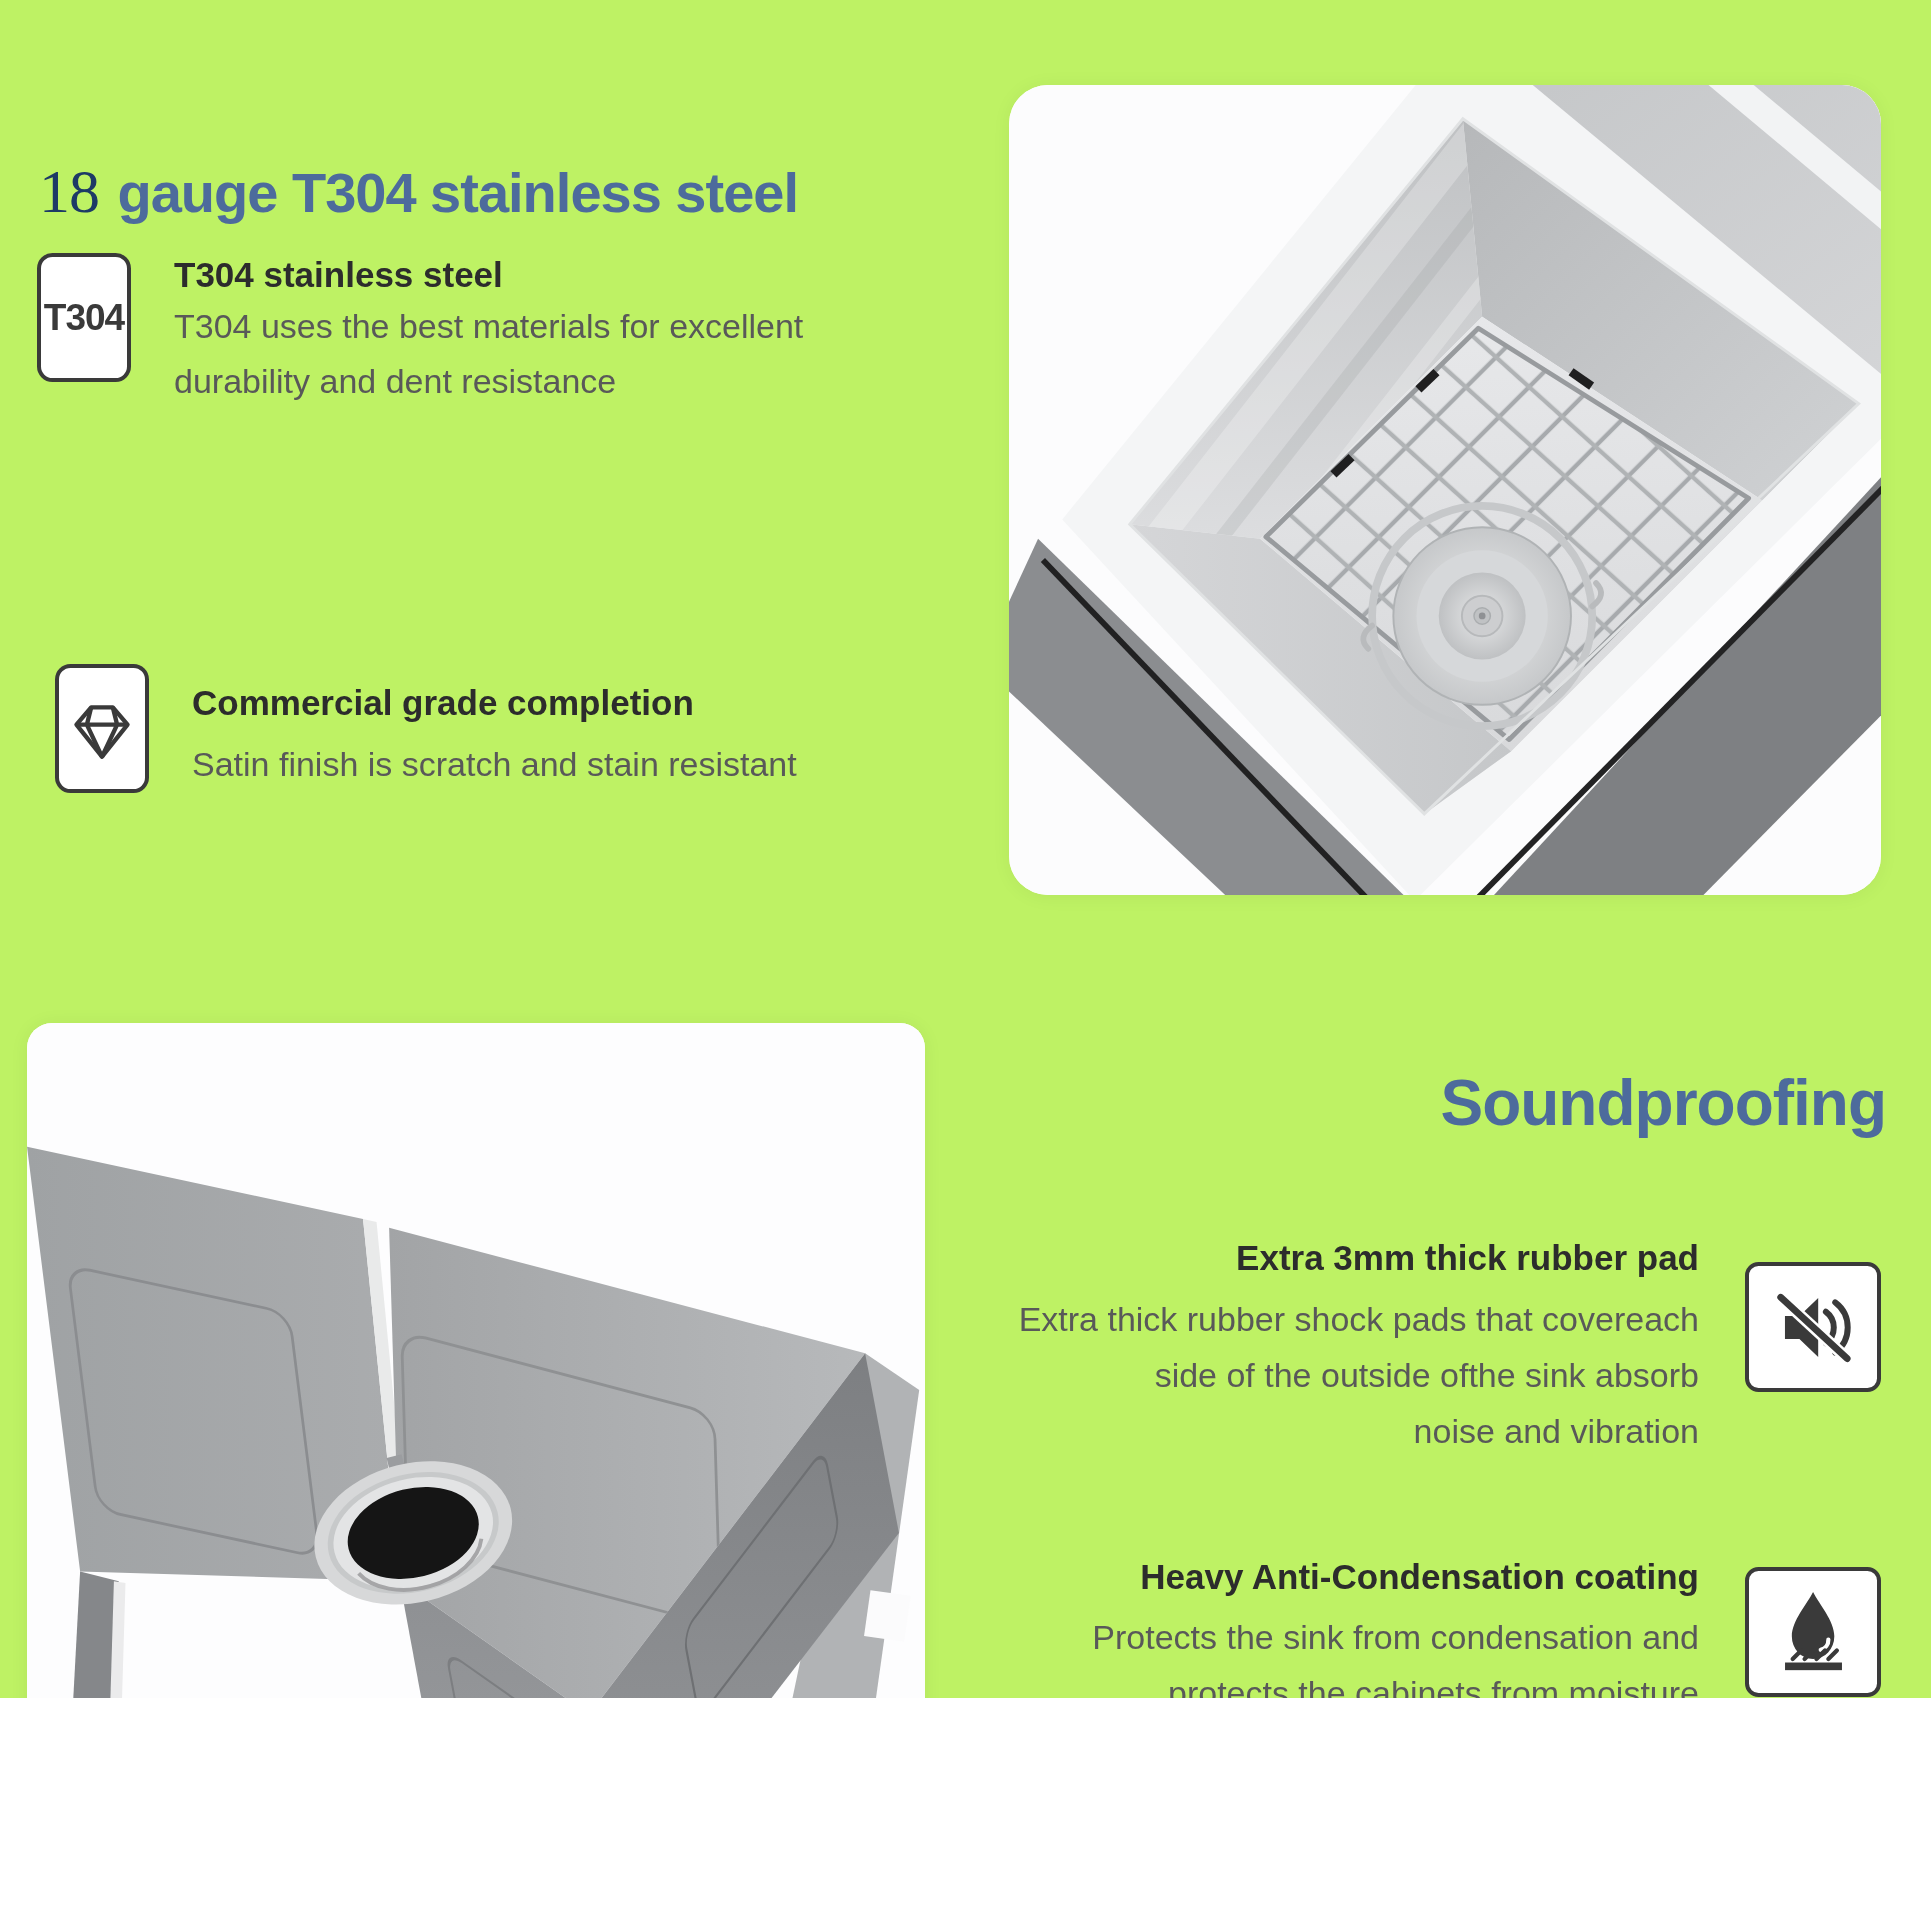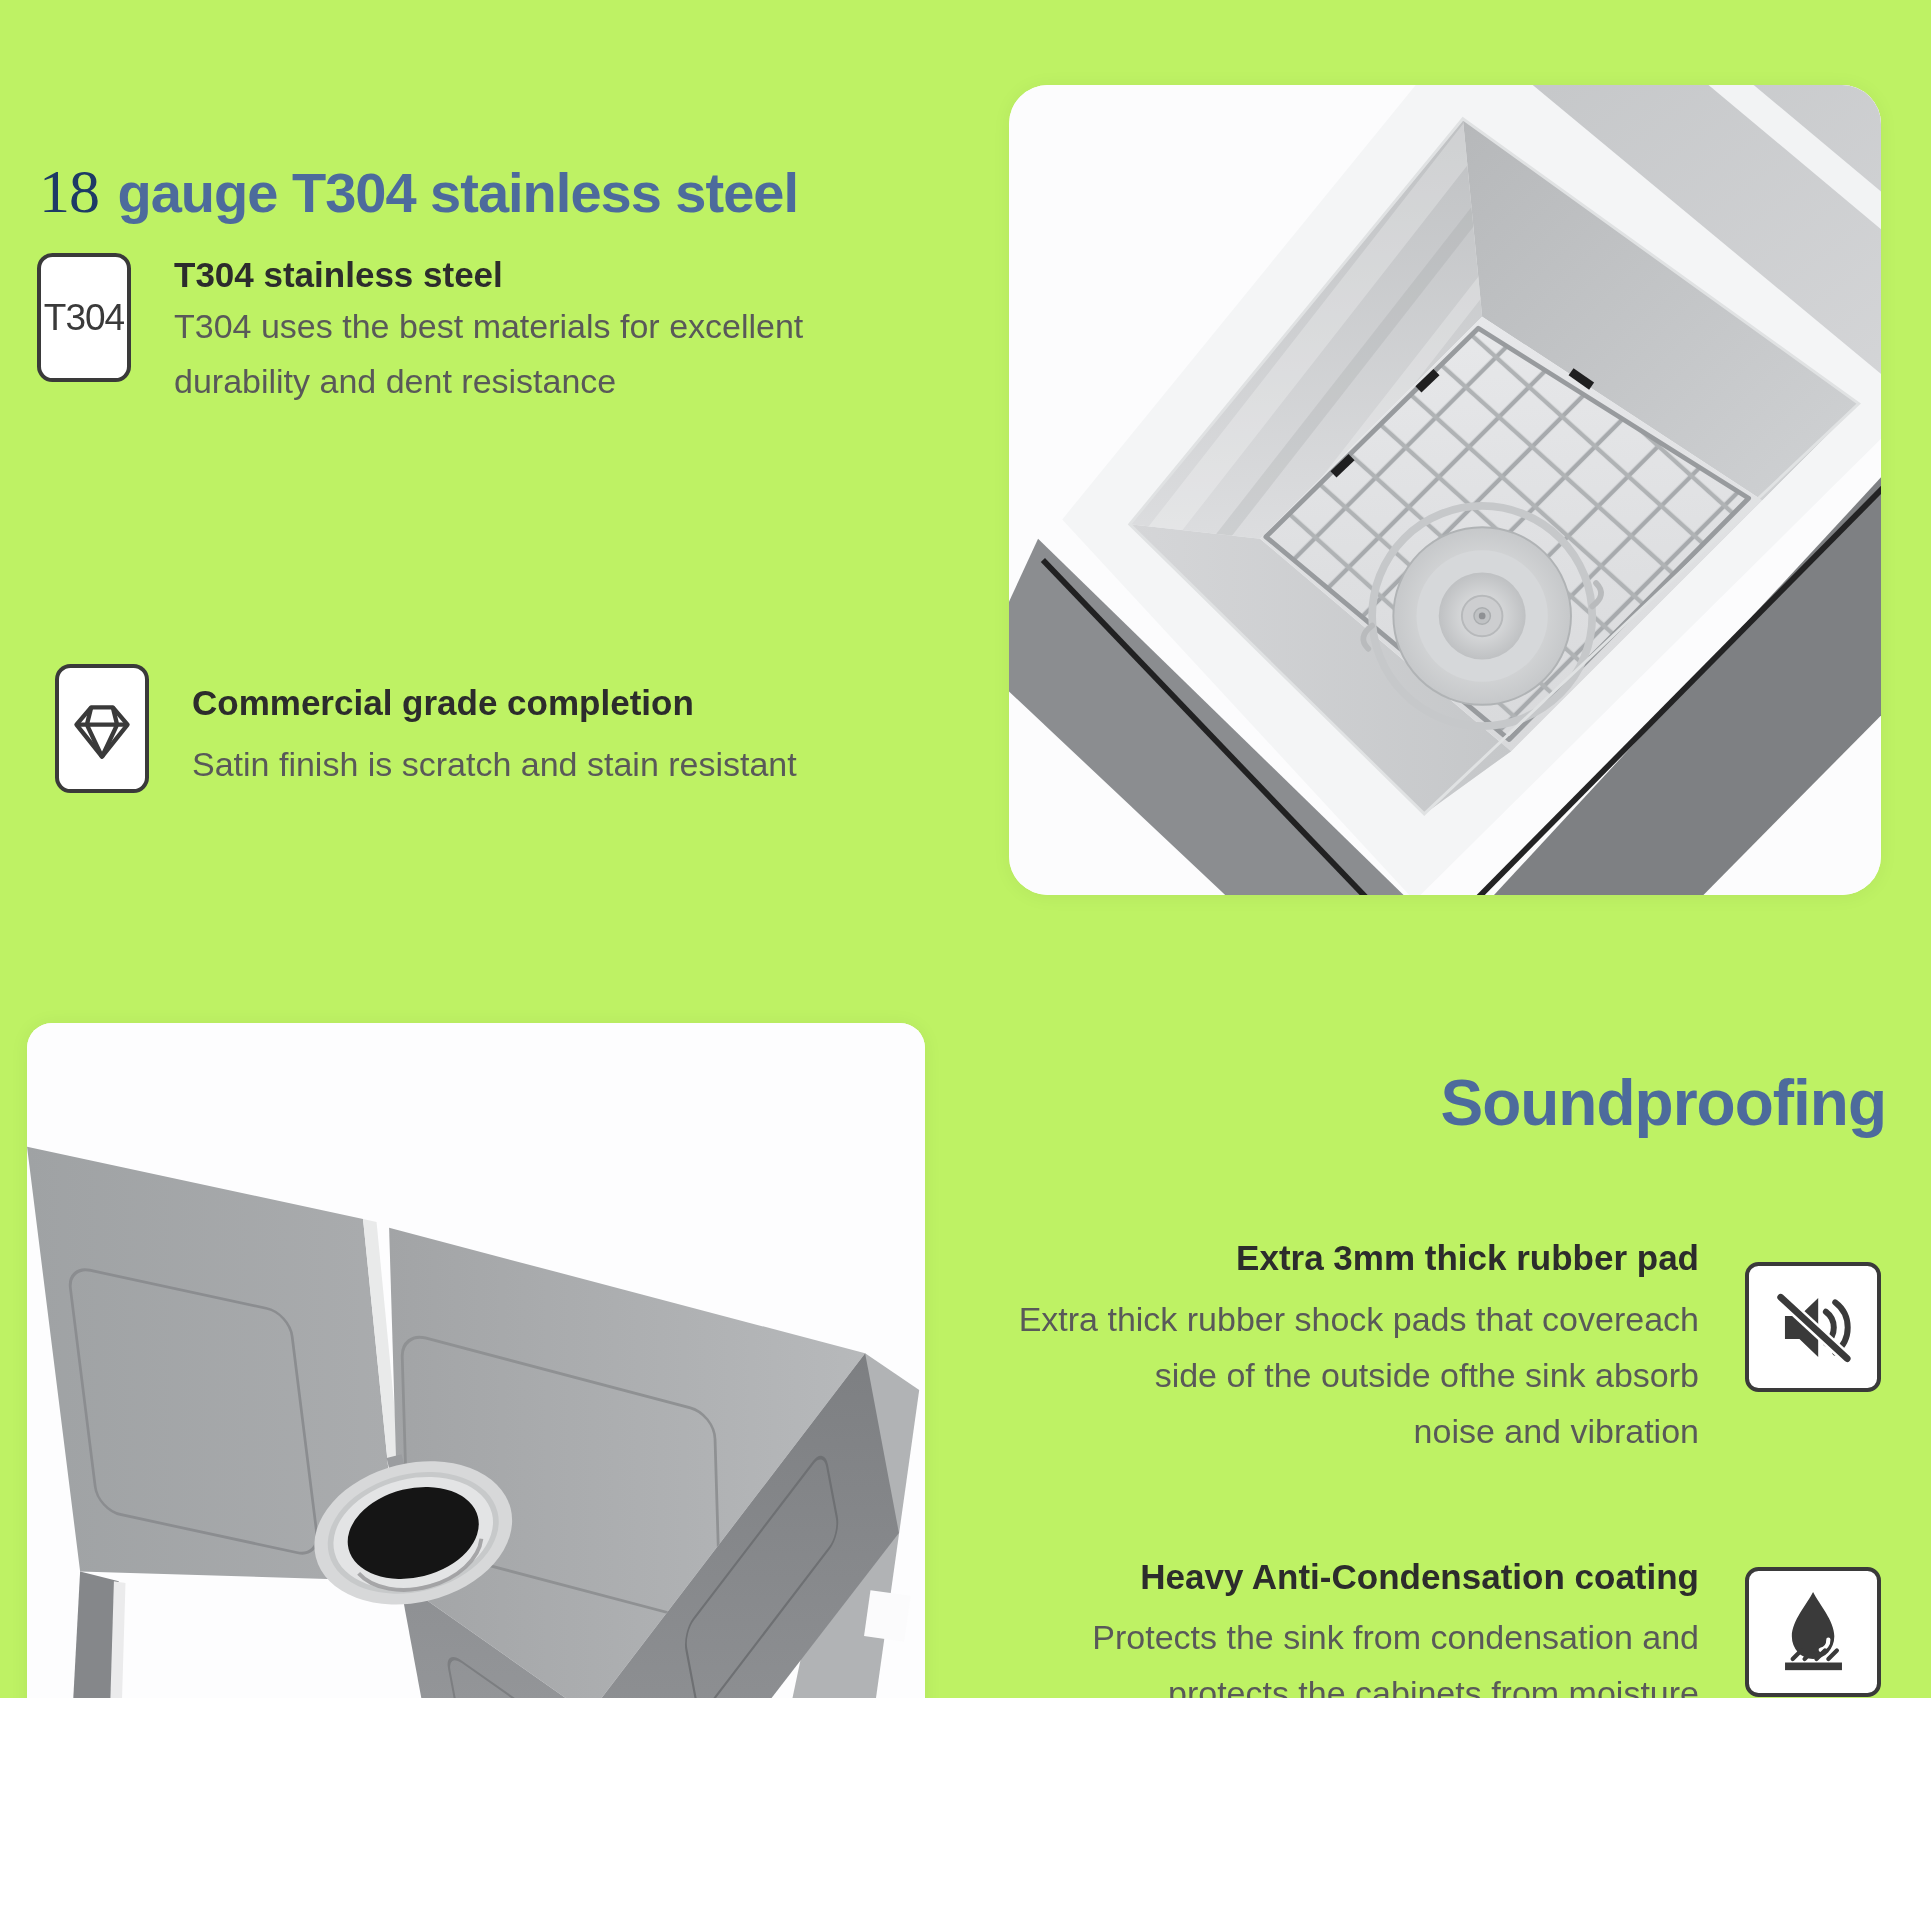--- a/index.html
+++ b/index.html
@@ -13,21 +13,21 @@
                      color:var(--navy);margin-right:3.9px;}
   .heading-sound{position:absolute;right:45px;top:1066px;margin:0;font-size:64px;font-weight:600;
                  letter-spacing:-1px;color:var(--accent);white-space:nowrap;}
 
   
   .feat{position:absolute;left:37px;width:966px;height:174px;}
   #feat1{top:253px;} #feat2{top:461px;} #feat3{top:664px;margin-left:18px;}
   .feat .ibox{position:absolute;left:0;top:0;width:94px;height:129px;background:#fff;
               border:4.8px solid var(--icon);border-radius:15.4px;box-sizing:border-box;
               display:flex;align-items:center;justify-content:center;}
-  .t304txt{font-size:37px;font-weight:400;color:var(--icon);letter-spacing:-1px;}
+  .t304txt{font-size:37px;font-weight:700;color:var(--icon);letter-spacing:-1px;}
   .feat .txt{position:absolute;left:137px;top:0;width:830px;height:174px;}
   .feat .title{position:absolute;left:0;top:0;font-size:35px;font-weight:700;color:var(--title);white-space:nowrap;text-align:right;}
   .feat .desc{position:absolute;left:0;font-size:34px;color:var(--desc);line-height:55px;white-space:nowrap;}
   #feat1 .title{top:1.9px;}  #feat1 .desc{top:46px;}
   #feat2 .title{top:17.4px;left:39px;} #feat2 .desc{top:71px;}
   #feat3 .title{top:19.3px;} #feat3 .desc{top:73px;}
   .smudge{position:absolute;left:11.6px;top:27px;width:48px;height:19.3px;background:#d8d8d8;
           filter:blur(5.8px);opacity:.75;border-radius:7.7px;}
 
   

